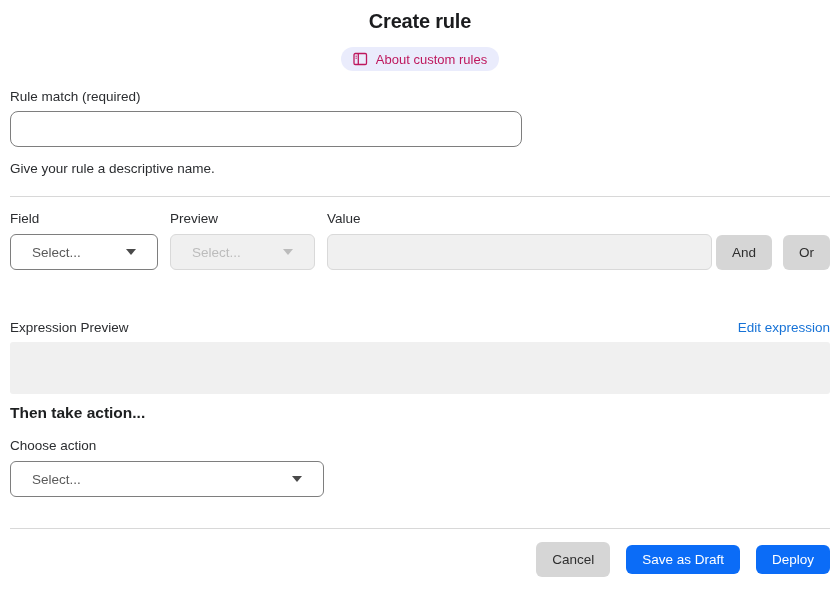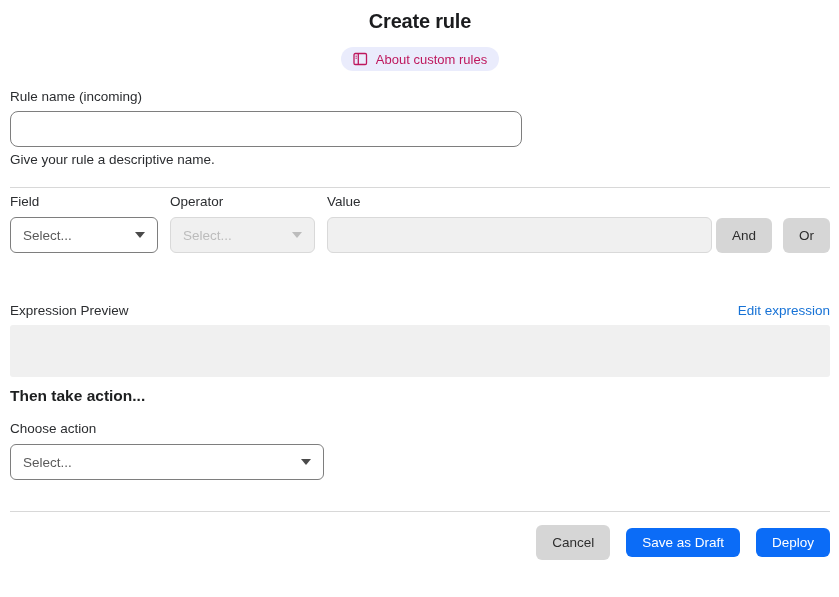--- a/index.html
+++ b/index.html
@@ -18,47 +18,47 @@
     display: inline-flex; align-items: center; gap: 8px;
     background: #eaecfc; color: #be185d;
     border-radius: 12px; height: 24px; padding: 0 12px;
     font-size: 13px; text-decoration: none; cursor: pointer;
   }
   .about-pill svg { display: block; }
 
   
   .form-label { font-size: 13.5px; color: #2b2d30; }
   .rule-name-label { margin-top: 18px; }
-  .help-text { font-size: 13.5px; color: #2b2d30; margin-top: 5px; }
+  .help-text { font-size: 13.5px; color: #2b2d30; margin-top: 14px; }
 
   .text-input {
     display: block; margin-top: 7px; width: 512px; height: 36px;
     border: 1px solid #7e7e7e; border-radius: 8px;
     padding: 0 12px; font-size: 14px; color: #202124;
     font-family: "Liberation Sans", sans-serif; outline: none; background: #fff;
   }
 
   .divider { border: none; border-top: 1px solid #d8d8d8; width: 820px; }
   .divider-1 { margin-top: 20px; }
   .divider-2 { margin-top: 31px; }
 
   .section-heading { font-size: 15.5px; font-weight: 700; color: #1d1f20; }
   .match-heading { margin-top: 17px; }
   .action-heading { margin-top: 10px; }
 
   
-  .labels-row { display: flex; margin-top: 6px; }
+  .labels-row { display: flex; margin-top: 14px; }
   .labels-row .col-field { width: 160px; }
   .labels-row .col-operator { width: 157px; }
   .controls-row { display: flex; align-items: center; margin-top: 8px; width: 820px; }
 
   .select-box {
     height: 36px; display: flex; align-items: center; justify-content: space-between;
     border: 1px solid #7e7e7e; border-radius: 6px; background: #ffffff;
-    padding: 0 12px; font-size: 13.5px; color: #5a5a5a; cursor: pointer;
+    padding: 0 21px; font-size: 13.5px; color: #5a5a5a; cursor: pointer;
   }
   .select-box .caret {
     width: 0; height: 0;
     border-left: 5px solid transparent; border-right: 5px solid transparent;
     border-top: 6px solid #4a4a4a; margin-left: 10px;
   }
   .select-box.disabled {
     background: #f0f0f0; border-color: #d9d9d9; color: #bcbcbc; cursor: default;
   }
   .select-box.disabled .caret { border-top-color: #bcbcbc; }
@@ -108,30 +108,30 @@
           <rect x="1" y="1.5" width="12.5" height="11" rx="1.3" fill="none" stroke="currentColor" stroke-width="1.3"></rect>
           <line x1="5.3" y1="1.5" x2="5.3" y2="12.5" stroke="currentColor" stroke-width="1.3"></line>
           <line x1="2.5" y1="4.2" x2="3.9" y2="4.2" stroke="currentColor" stroke-width="1"></line>
           <line x1="2.5" y1="6.2" x2="3.9" y2="6.2" stroke="currentColor" stroke-width="1"></line>
         </svg>
       </span>
       <span>About custom rules</span>
     </a>
   </div>
 
-  <div class="form-label rule-name-label">Rule name (incoming)</div>
+  <div class="form-label rule-name-label">Rule match (required)</div>
   <input class="text-input" type="text" value="" style="">
   <div class="help-text">Give your rule a descriptive name.</div>
 
   <hr class="divider divider-1">
 
 
   <div class="labels-row">
     <div class="form-label col-field">Field</div>
-    <div class="form-label col-operator">Operator</div>
+    <div class="form-label col-operator">Preview</div>
     <div class="form-label">Value</div>
   </div>
 
   <div class="controls-row">
     <div class="select-box field-select" role="combobox" aria-expanded="false">
       <span>Select...</span>
       <span class="caret"></span>
     </div>
     <div class="select-box operator-select disabled" role="combobox" aria-disabled="true">
       <span>Select...</span>

